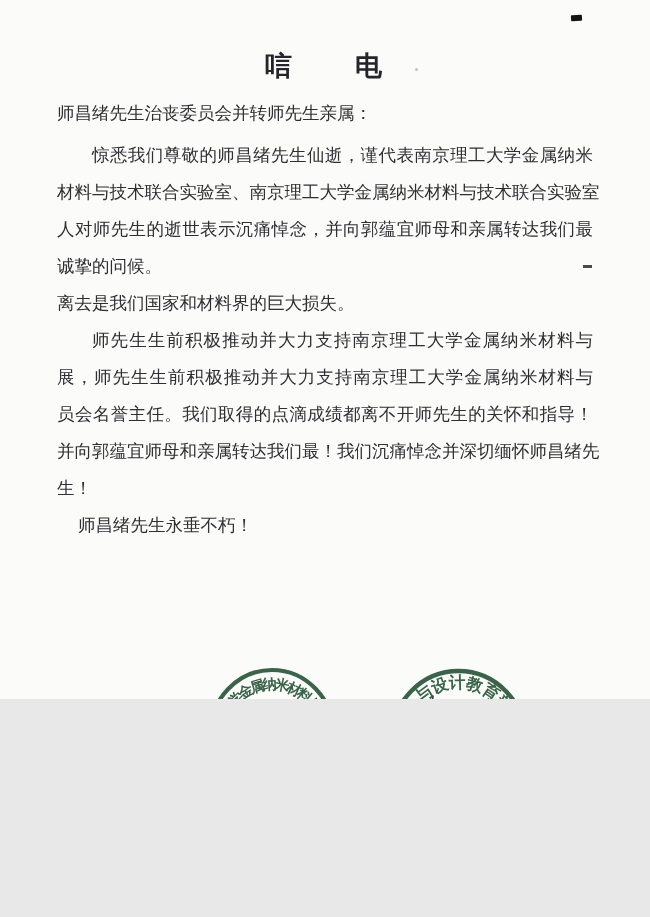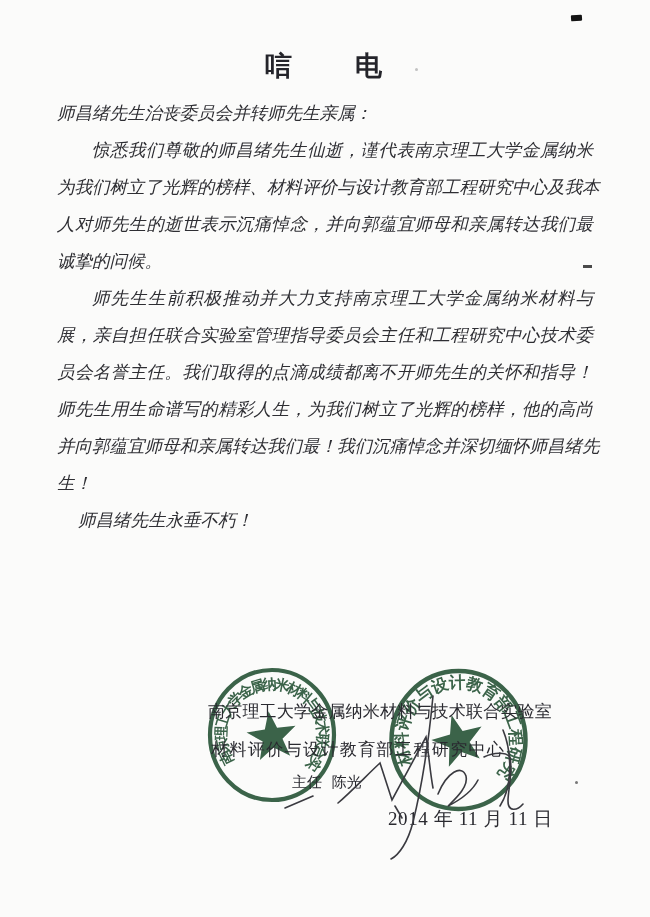--- a/index.html
+++ b/index.html
@@ -1,29 +1,29 @@
 <!DOCTYPE html>
 <html><head>
 <meta charset="utf-8">
 <style>
   html,body { margin:0; padding:0; background:#e8e8e8; }
   .page {
-    position:relative; width:650px; height:917px; margin:0 auto;
+    position:relative; width:650px; height:699px; margin:0 auto;
     background:#fbfbfa; overflow:hidden;
     font-family:"Liberation Serif","DejaVu Serif",serif;
     color:#2e2e33;
   }
   .title {
     position:absolute; top:48px; left:0; width:100%;
     text-align:center; font-size:27px; font-weight:700;
     letter-spacing:3px; color:#24242a;
   }
   .body-text {
     position:absolute; left:57px; top:95px; width:536px;
-    font-size:17.5px; z-index:2;font-style:italic;
+    font-size:17.5px; z-index:2;
   }
   .bline {
     line-height:37px; height:37px; white-space:nowrap;
     text-align:justify; text-align-last:left;
     text-justify:inter-ideograph;
   }
   .bline.just { text-align-last:justify; }
   .sigline { position:absolute; white-space:nowrap; z-index:3; color:#2a2a30; }
   .sig1 { left:208px; top:700px; font-size:17px; letter-spacing:0.2px; }
   .sig2 { left:211px; top:738px; font-size:17px; letter-spacing:1.4px; }
@@ -42,28 +42,28 @@
 </style>
 </head>
 <body>
 
 <div class="page">
 
   <div class="title">唁　　电</div>
 
   <div class="body-text">
       <div class="bline" style="text-indent: 0em;">师昌绪先生治丧委员会并转师先生亲属：</div>
-      <div class="bline just" style="text-indent: 2em; ">惊悉我们尊敬的师昌绪先生仙逝，谨代表南京理工大学金属纳米</div>
-      <div class="bline just" style="text-indent: 0em;">为我们树立了光辉的榜样、材料评价与设计教育部工程研究中心及我本</div>
+      <div class="bline just" style="text-indent: 2em; margin-top: 5px;">惊悉我们尊敬的师昌绪先生仙逝，谨代表南京理工大学金属纳米</div>
+      <div class="bline just" style="text-indent: 0em;">材料与技术联合实验室、南京理工大学金属纳米材料与技术联合实验室</div>
       <div class="bline just" style="text-indent: 0em;">人对师先生的逝世表示沉痛悼念，并向郭蕴宜师母和亲属转达我们最</div>
       <div class="bline" style="text-indent: 0em;">诚挚的问候。</div>
+      <div class="bline" style="text-indent: 0em;">离去是我们国家和材料界的巨大损失。</div>
       <div class="bline just" style="text-indent: 2em;">师先生生前积极推动并大力支持南京理工大学金属纳米材料与</div>
-      <div class="bline just" style="text-indent: 0em;">展，亲自担任联合实验室管理指导委员会主任和工程研究中心技术委</div>
+      <div class="bline just" style="text-indent: 0em;">展，师先生生前积极推动并大力支持南京理工大学金属纳米材料与</div>
       <div class="bline just" style="text-indent: 0em;">员会名誉主任。我们取得的点滴成绩都离不开师先生的关怀和指导！</div>
-      <div class="bline just" style="text-indent: 0em;">师先生用生命谱写的精彩人生，为我们树立了光辉的榜样，他的高尚</div>
       <div class="bline just" style="text-indent: 0em;">并向郭蕴宜师母和亲属转达我们最！我们沉痛悼念并深切缅怀师昌绪先</div>
       <div class="bline" style="text-indent: 0em;">生！</div>
       <div class="bline" style="text-indent: 1.2em;">师昌绪先生永垂不朽！</div>
     </div>
 
   <svg class="stamp stamp-left" viewBox="0 0 134 139" color="#2b573b">
     <ellipse cx="67" cy="70" rx="62" ry="65" fill="none" stroke="currentColor" stroke-width="4.2"></ellipse>
     <polygon fill="currentColor" transform="rotate(-8 67 71)" points="67,46 73.2,63.5 91.7,64 77,75.2 82.3,93 67,82.5 51.7,93 57,75.2 42.3,64 60.8,63.5"></polygon>
     <defs>
       <path id="arcL" d="M 29.3 96.4 A 46 46 0 1 1 104.7 96.4" fill="none"></path>

